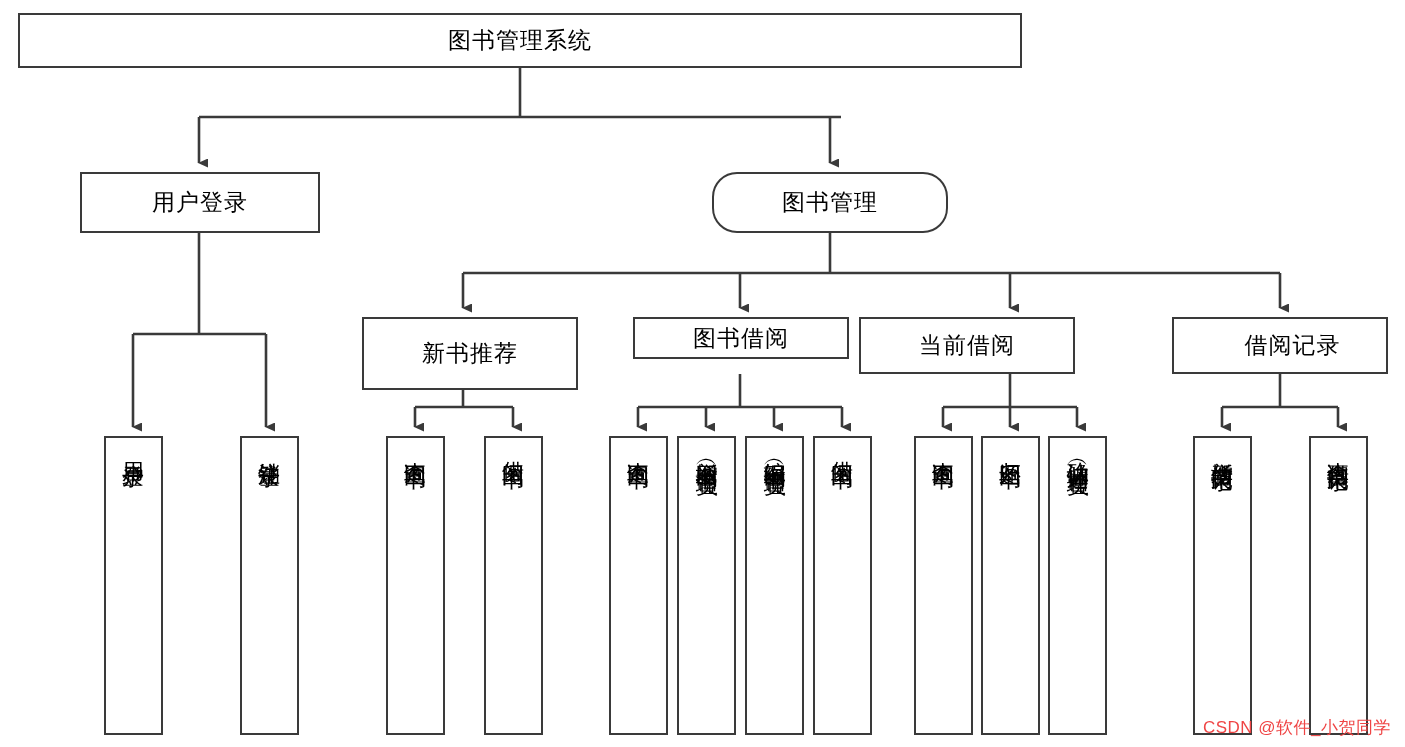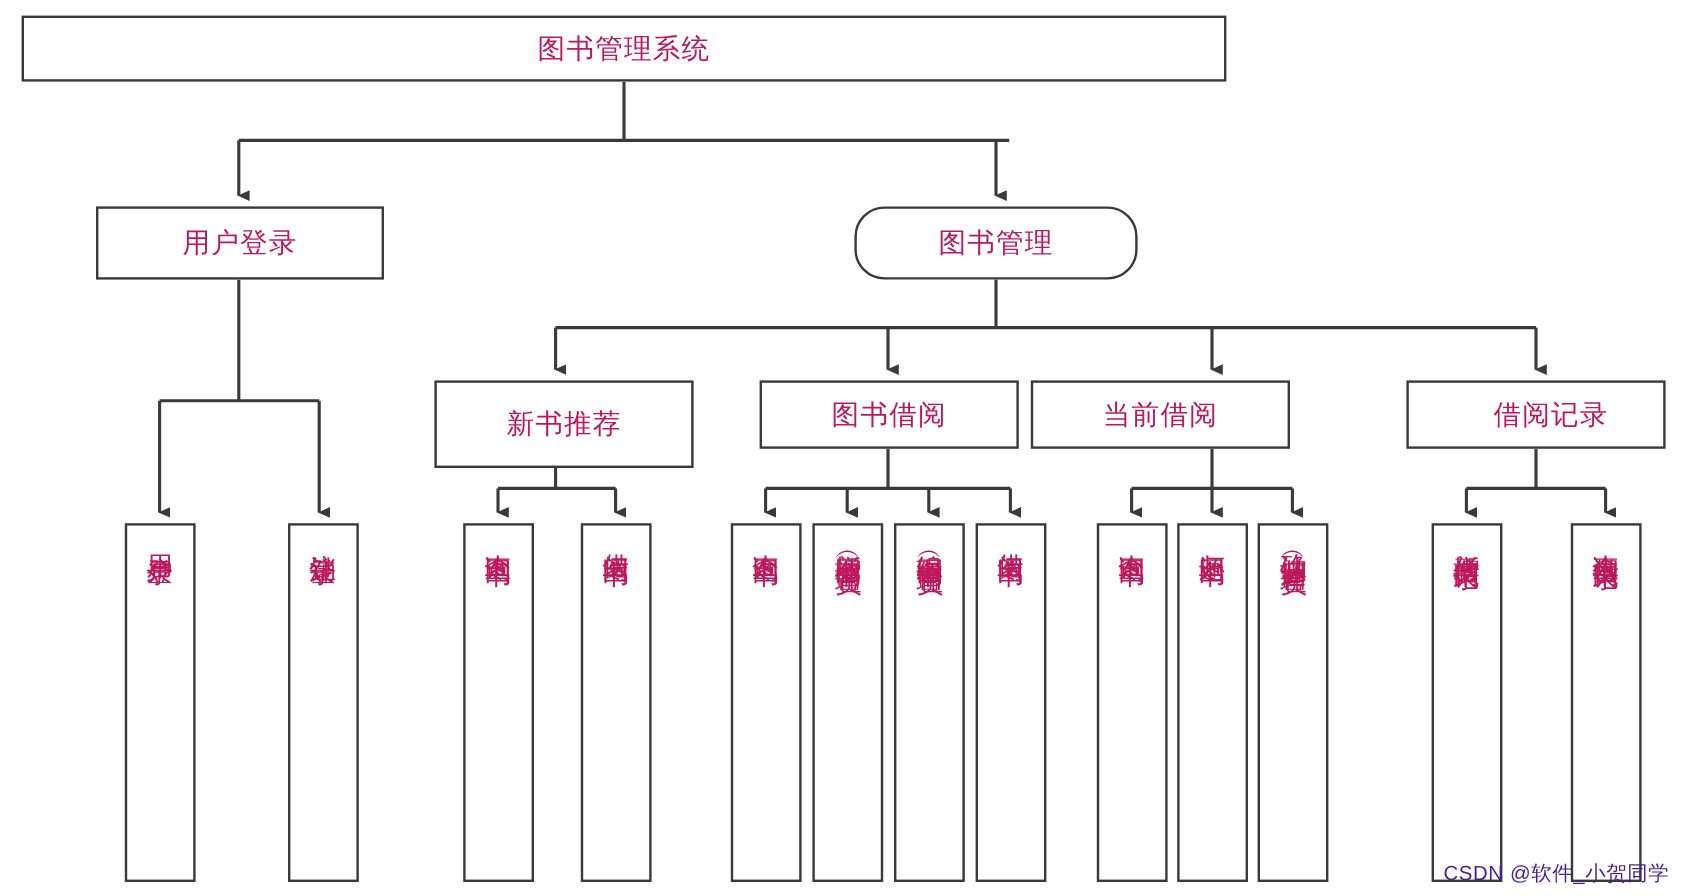--- a/index.html
+++ b/index.html
@@ -26,21 +26,21 @@
     pointer-events: none;
   }
   .node {
     position: absolute;
     box-sizing: border-box;
     background: #ffffff;
     border: 2px solid #3a3a3a;
     display: flex;
     align-items: center;
     justify-content: center;
-    color: #be185d;
+    color: #000000;
   }
   .node.horiz {
     font-size: 23px;
     line-height: 1.25;
     letter-spacing: 1px;
     white-space: nowrap;
   }
   .node.vert {
     align-items: flex-start;
     justify-content: center;
@@ -55,21 +55,21 @@
     white-space: nowrap;
   }
   .node.vert.tall .vlabel {
     line-height: 1.3;
   }
   .watermark {
     position: absolute;
     right: 14px;
     bottom: 8px;
     font-size: 17px;
-    color: #4c1d95;
+    color: #ef4444;
     letter-spacing: 0.5px;
     white-space: nowrap;
   }
 </style>
 </head>
 <body>
 
 <div id="canvas">
 
   <svg class="edges" viewBox="0 0 1405 747">
@@ -129,21 +129,21 @@
   <div class="node horiz" style="left:80px; top:172px; width:240px; height:61px;">
     <span>用户登录</span>
   </div>
   <div class="node horiz" style="left:712px; top:172px; width:236px; height:61px;border-radius:25px;">
     <span>图书管理</span>
   </div>
 
   <div class="node horiz" style="left:362px; top:317px; width:216px; height:73px;">
     <span>新书推荐</span>
   </div>
-  <div class="node horiz" style="left:633px; top:317px; width:216px; height:57px;">
+  <div class="node horiz" style="left:633px; top:317px; width:216px; height:42px;">
     <span>图书借阅</span>
   </div>
   <div class="node horiz" style="left:859px; top:317px; width:216px; height:57px;">
     <span>当前借阅</span>
   </div>
   <div class="node horiz" style="left:1172px; top:317px; width:216px; height:57px;padding-left:25px;">
     <span>借阅记录</span>
   </div>
 
   <div class="node vert" style="left:104px; top:436px; width:59px; height:299px;">

